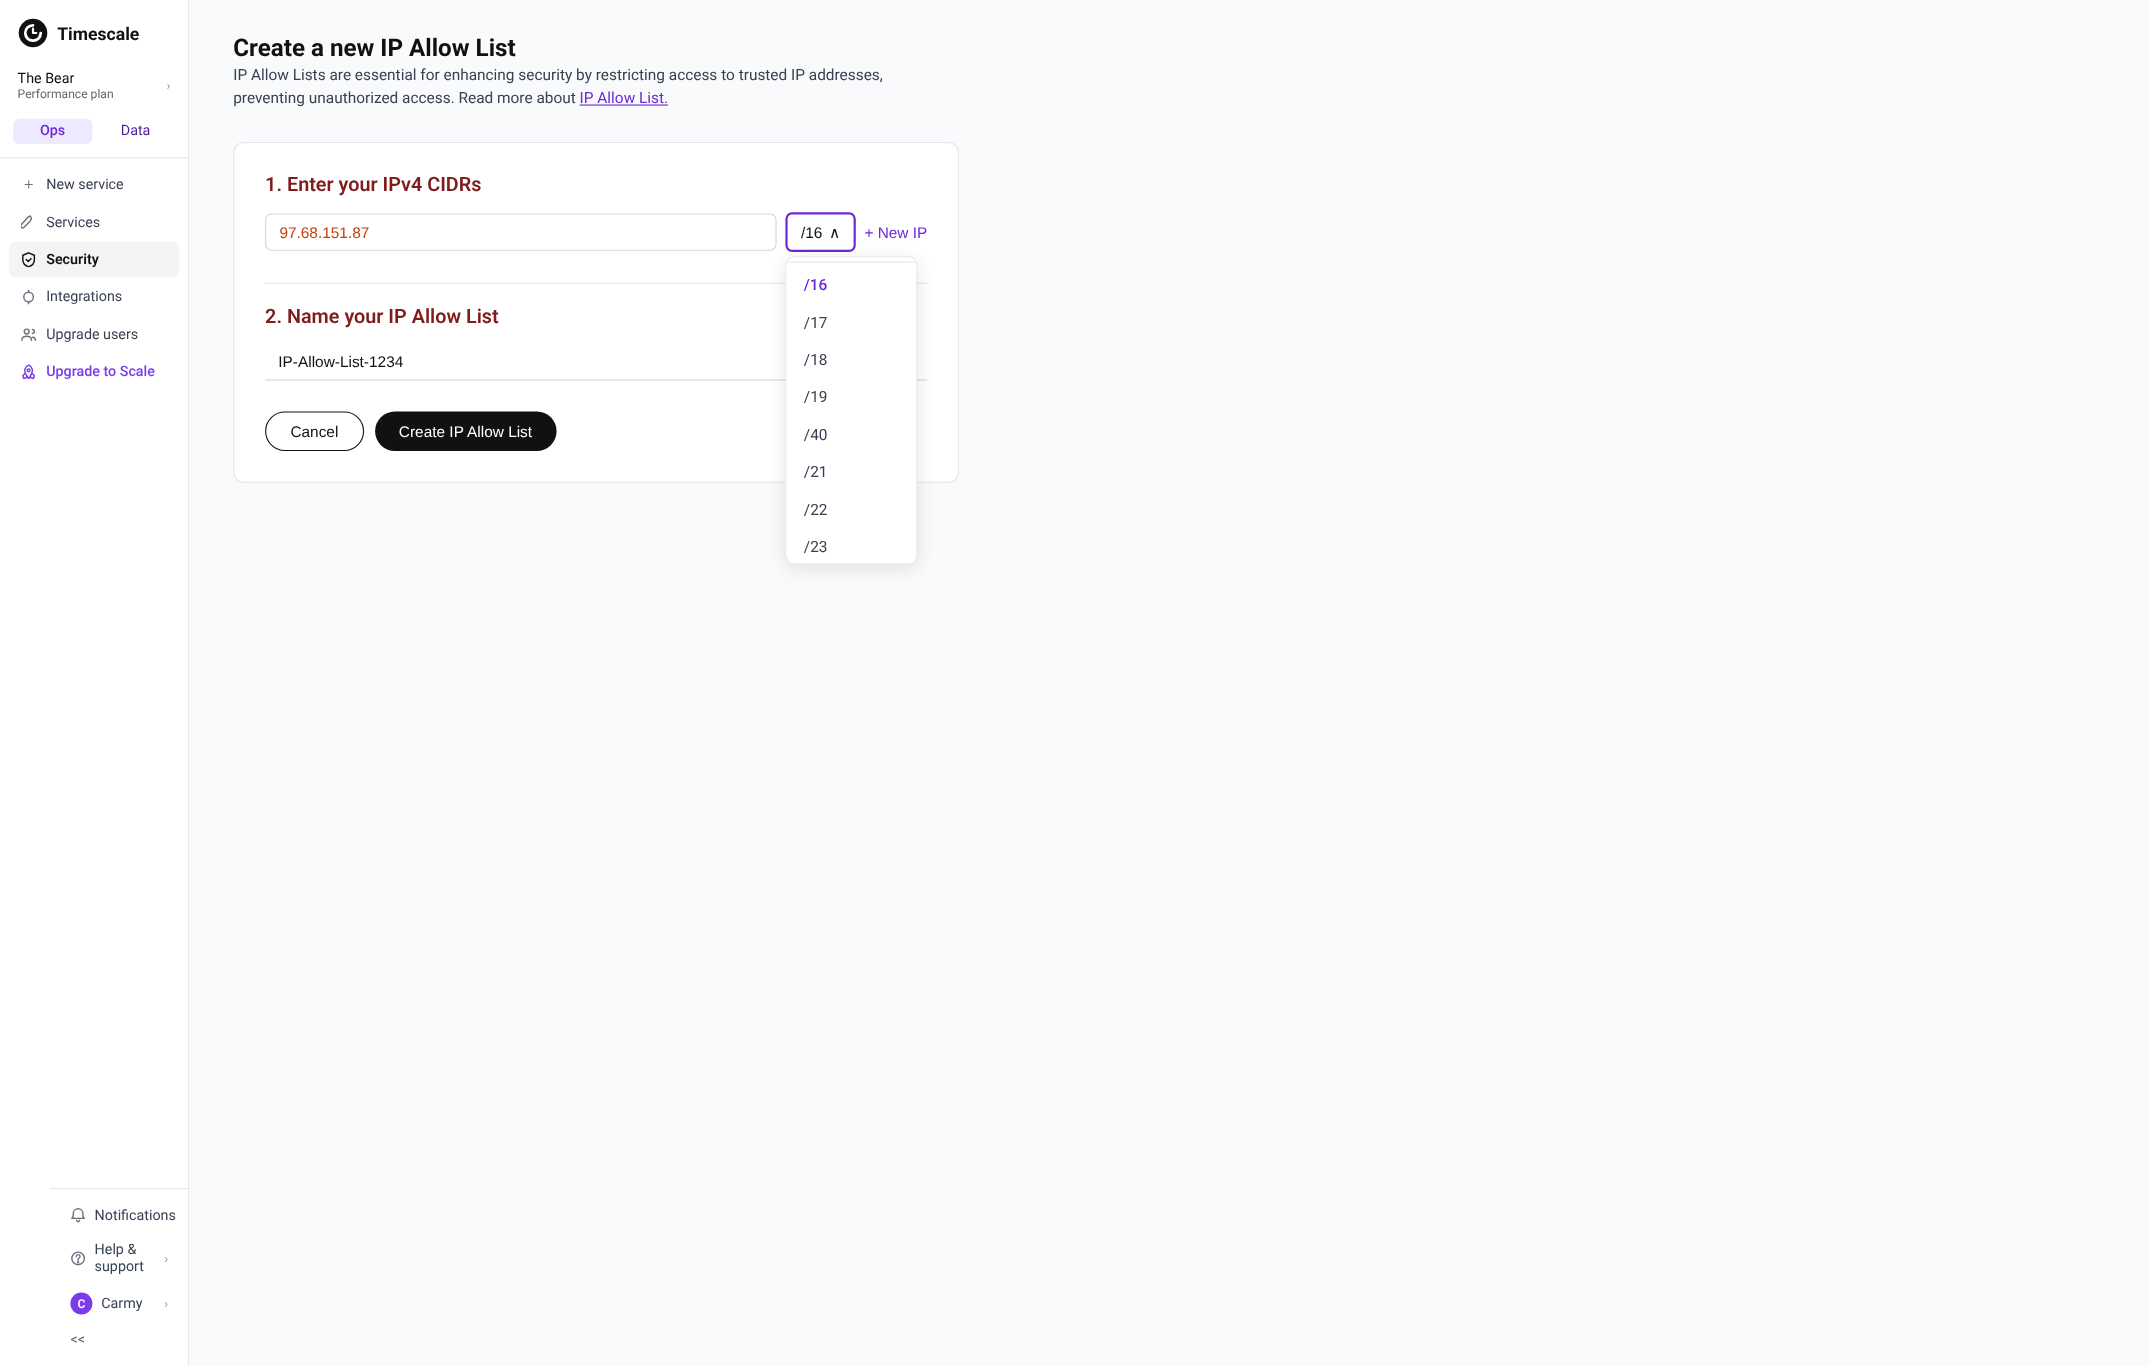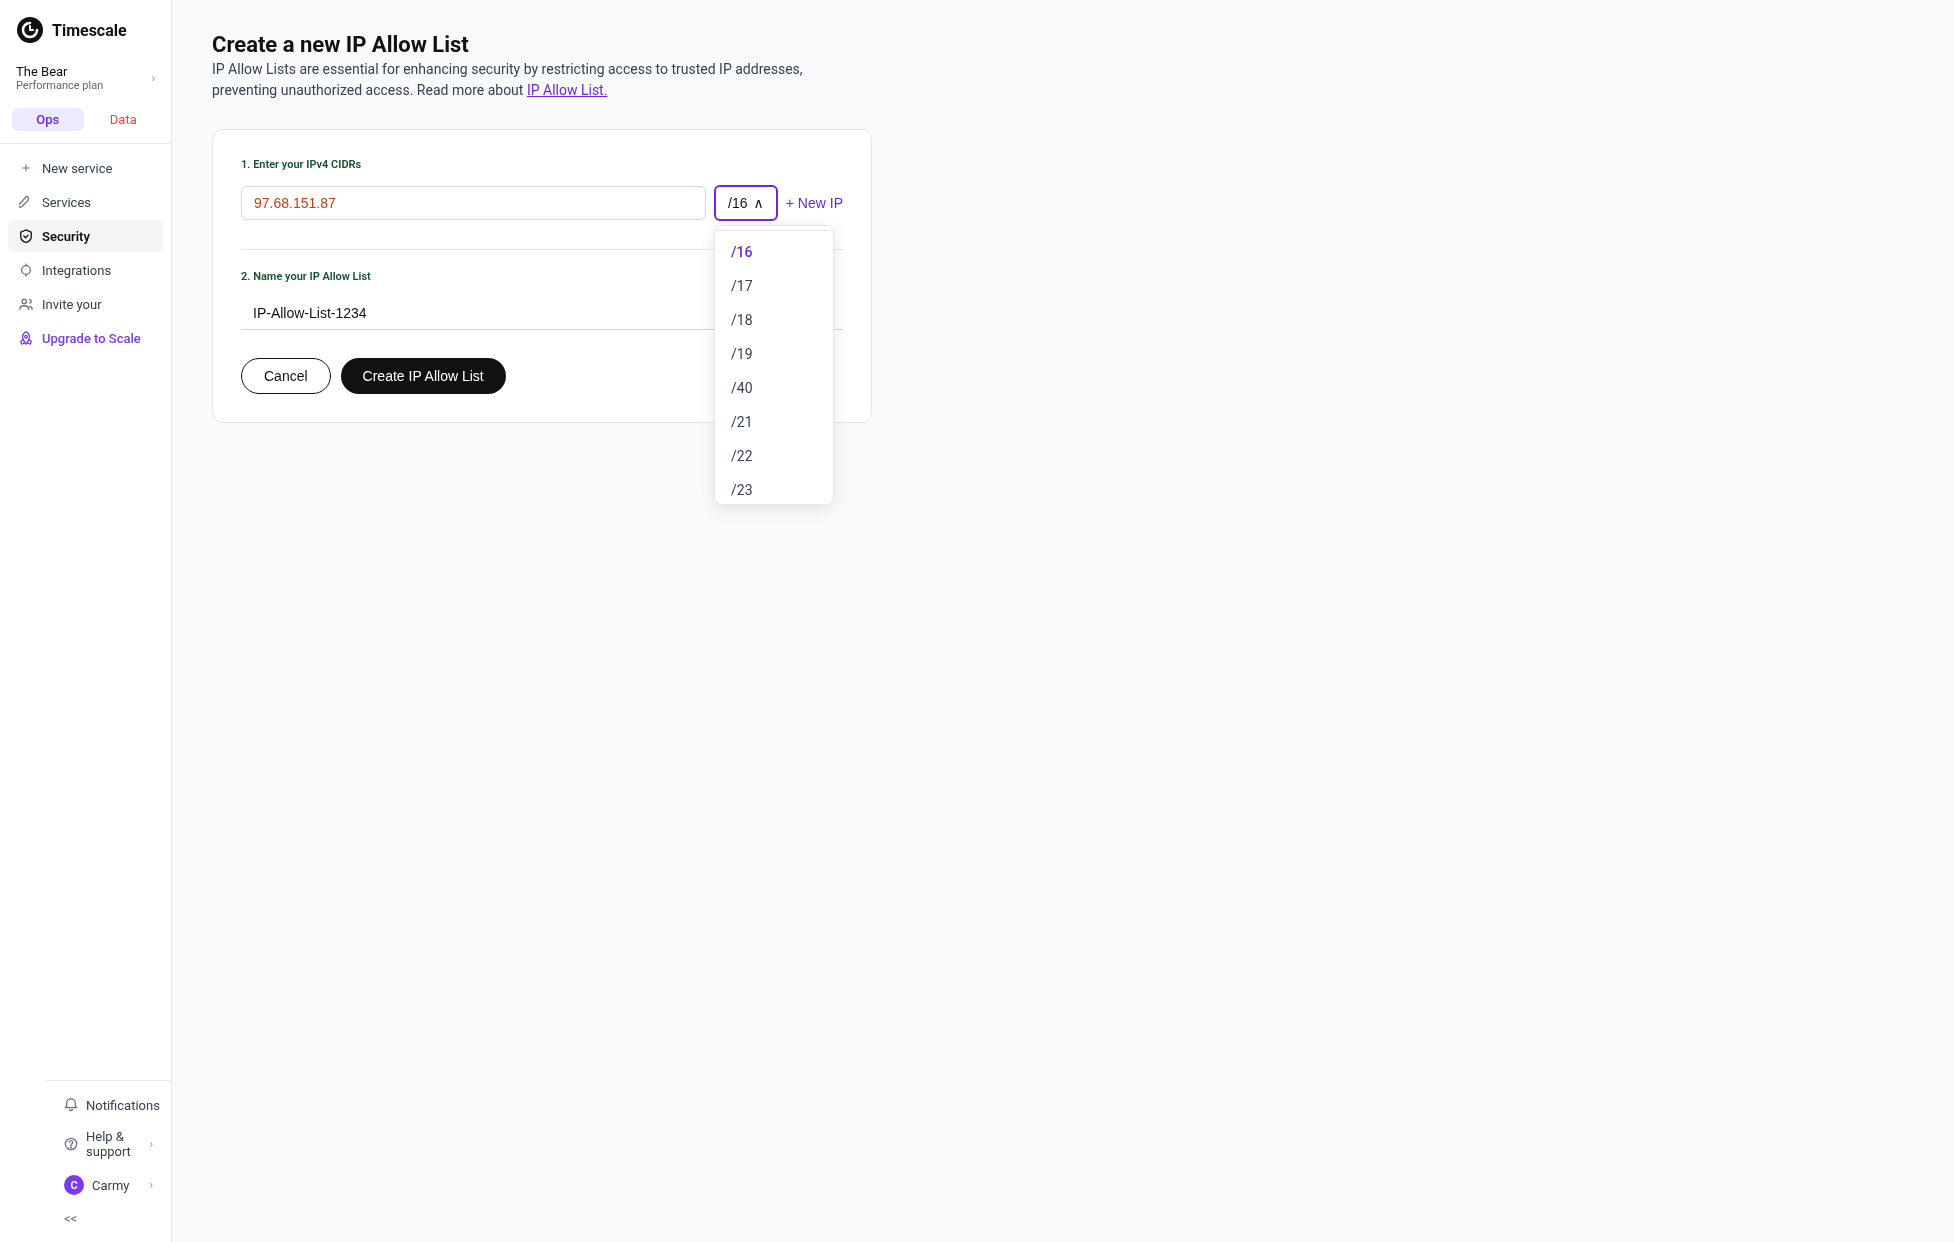--- a/index.html
+++ b/index.html
@@ -70,21 +70,21 @@
       gap: 4px;
     }
 
     .sidebar-tab {
       flex: 1;
       text-align: center;
       padding: 4px 8px;
       border-radius: 6px;
       font-size: 13px;
       cursor: pointer;
-      color: #ef4444;
+      color: #4c1d95;
     }
 
     .sidebar-tab.active {
       background: #ede9fe;
       color: #6d28d9;
       font-weight: 500;
     }
 
     .sidebar-divider {
       height: 1px;
@@ -221,23 +221,23 @@
       padding: 28px;
       max-width: 660px;
       position: relative;
     }
 
     .form-section {
       margin-bottom: 28px;
     }
 
     .form-section-title {
-      font-size: 11px;
+      font-size: 18px;
       font-weight: 600;
-      color: #14532d;
+      color: #7f1d1d;
       margin-bottom: 14px;
     }
 
     .ip-row {
       display: flex;
       align-items: center;
       gap: 8px;
     }
 
     .ip-input {
@@ -439,21 +439,21 @@
 
     <div class="sidebar-item">
       <span class="sidebar-item-icon">
         <svg width="14" height="14" viewBox="0 0 16 16" fill="none" stroke="currentColor" stroke-width="1.5">
           <circle cx="6" cy="5" r="2.5"></circle>
           <path d="M1 14c0-2.8 2-4 5-4s5 1.2 5 4" stroke-linecap="round"></path>
           <path d="M12 7a2 2 0 1 0 0-4" stroke-linecap="round"></path>
           <path d="M15 14c0-2-1-3-3-3" stroke-linecap="round"></path>
         </svg>
       </span>
-      <span>Invite your</span>
+      <span>Upgrade users</span>
     </div>
 
     <div class="sidebar-item upgrade-item">
       <span class="sidebar-item-icon">
         <svg width="14" height="14" viewBox="0 0 16 16" fill="none" stroke="#7c3aed" stroke-width="1.5">
           <path d="M8 1s3 1 4 5c0 3-1 5-4 9C5 11 4 9 4 6c1-4 4-5 4-5z" stroke-linejoin="round"></path>
           <circle cx="8" cy="6.5" r="1.5"></circle>
           <path d="M4 10l-2 2 1 3 3-1 0-2" stroke-linecap="round" stroke-linejoin="round"></path>
           <path d="M12 10l2 2-1 3-3-1 0-2" stroke-linecap="round" stroke-linejoin="round"></path>
         </svg>

